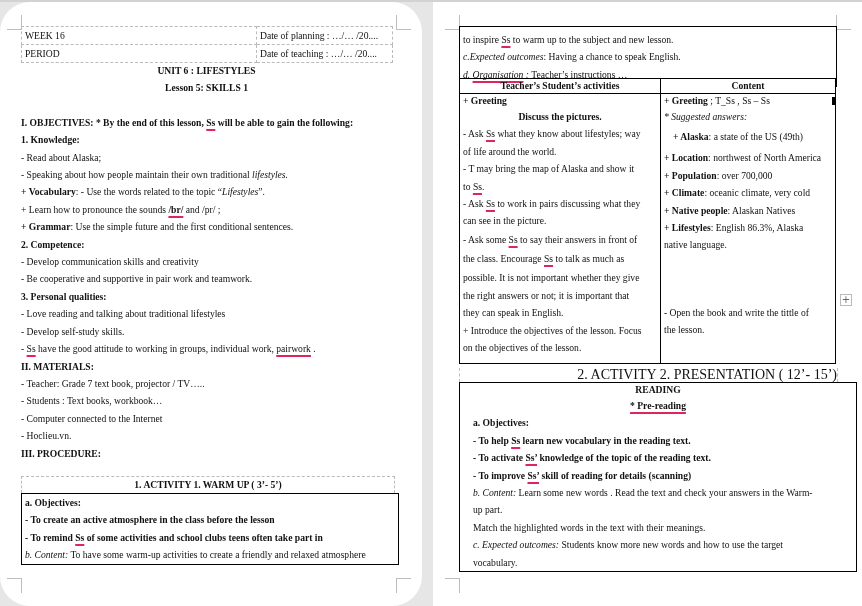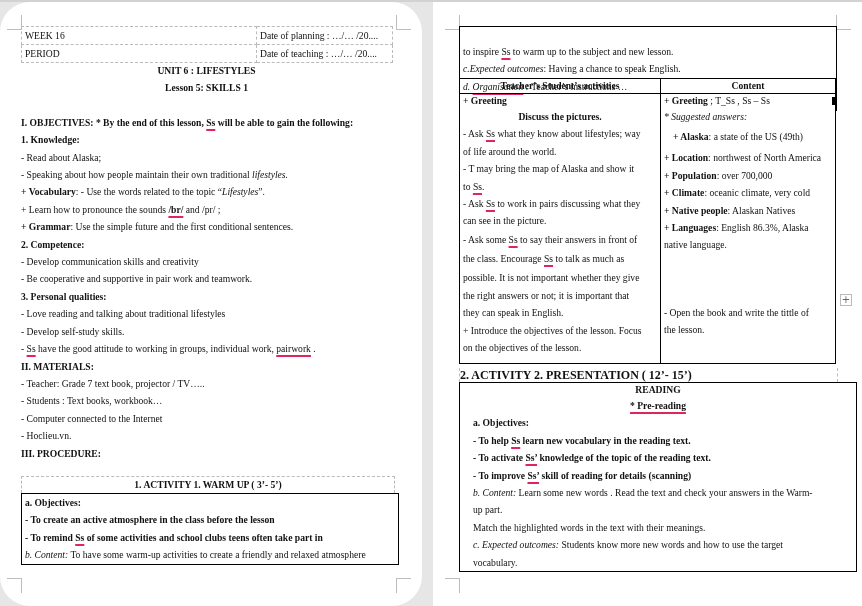--- a/index.html
+++ b/index.html
@@ -26,25 +26,25 @@
   .sq { text-decoration:underline; text-decoration-color:#e0245e; text-decoration-thickness:1.5px; text-underline-offset:3px; }
 
   
   .hdr-table { position:absolute; left:21px; top:24px; width:372px; border:1px dashed #aaa; border-collapse:collapse; }
   .hdr-table td { border:1px dashed #bbb; padding:0 3px; height:17px; font-size:9.6px; white-space:nowrap; }
   .p1-body { position:absolute; left:21px; top:60px; width:375px; }
   .act1-title { position:absolute; left:21px; top:474px; width:372px; height:16px; border:1px dashed #bbb; border-bottom:none; text-align:center; font-size:9.6px; line-height:16px; font-weight:bold; }
   .act1-box { position:absolute; left:21px; top:491px; width:370px; border:1.5px solid #000; padding:0 3px; }
 
   
-  .p2-top { position:absolute; left:26px; top:24px; width:370px; border:1.5px solid #000; border-bottom:none; padding:16px 3px; }
+  .p2-top { position:absolute; left:26px; top:24px; width:370px; border:1.5px solid #000; border-bottom:none; padding:4px 3px; }
   .p2-table { position:absolute; left:26px; top:76px; width:377px; border-collapse:collapse; }
   .p2-table th, .p2-table td { border:1.5px solid #000; vertical-align:top; padding:0 3px; font-size:9.6px; }
   .p2-table th { height:14px; line-height:14px; }
-  .act2-title { position:absolute; left:26px; top:366px; width:377px; height:14px; border:1px dashed #bbb; border-top:none; border-bottom:none; text-align:left; font-size:12px; line-height:14px; font-weight:bold; }
+  .act2-title { position:absolute; left:26px; top:366px; width:377px; height:14px; border:1px dashed #bbb; border-top:none; border-bottom:none; text-align:right; font-size:14px; line-height:14px; font-weight:normal; }
   .act2-box { position:absolute; left:26px; top:380px; width:370px; border:1.5px solid #000; padding:0 13px; }
 
   .plus-btn { position:absolute; left:840px; top:294px; width:10px; height:10px; border:1px solid #bbb; background:#fff; font-size:10px; line-height:9px; text-align:center; color:#666; font-family:"DejaVu Sans", sans-serif; }
   .sel-mark { position:absolute; left:832px; top:97px; width:3px; height:8px; background:#000; }
 </style>
 </head>
 <body>
 
 <div class="topbar"></div>
 
@@ -141,21 +141,21 @@
         <div class="fs">on the objectives  of the lesson.</div>
       </td>
       <td>
         <div class="fs" style="line-height:14px"><span class="b">+ Greeting</span><span>   ; T_Ss , Ss – Ss</span></div>
         <div class="fs i">* Suggested answers:</div>
         <div class="fs" style="padding-left:9px;line-height:24px"><span class="b">+ Alaska</span><span>: a state of the US (49th)</span></div>
         <div class="fs"><span class="b">+ Location</span><span>: northwest of North America</span></div>
         <div class="fs"><span class="b">+ Population</span><span>: over  700,000</span></div>
         <div class="fs"><span class="b">+ Climate</span><span>: oceanic climate,  very cold</span></div>
         <div class="fs"><span class="b">+ Native people</span><span>: Alaskan Natives</span></div>
-        <div class="fs"><span class="b">+ Languages</span><span>: English 86.3%, Alaska</span></div>
+        <div class="fs"><span class="b">+ Lifestyles</span><span>: English 86.3%, Alaska</span></div>
         <div class="fs">native language.</div>
         <div style="height:50px"></div>
         <div class="fs">- Open the book and  write the tittle of</div>
         <div class="fs">the lesson.</div>
       </td>
     </tr>
   </tbody>
     </table>
 
   <div class="act2-title">2. ACTIVITY 2. PRESENTATION ( 12’- 15’)</div>

